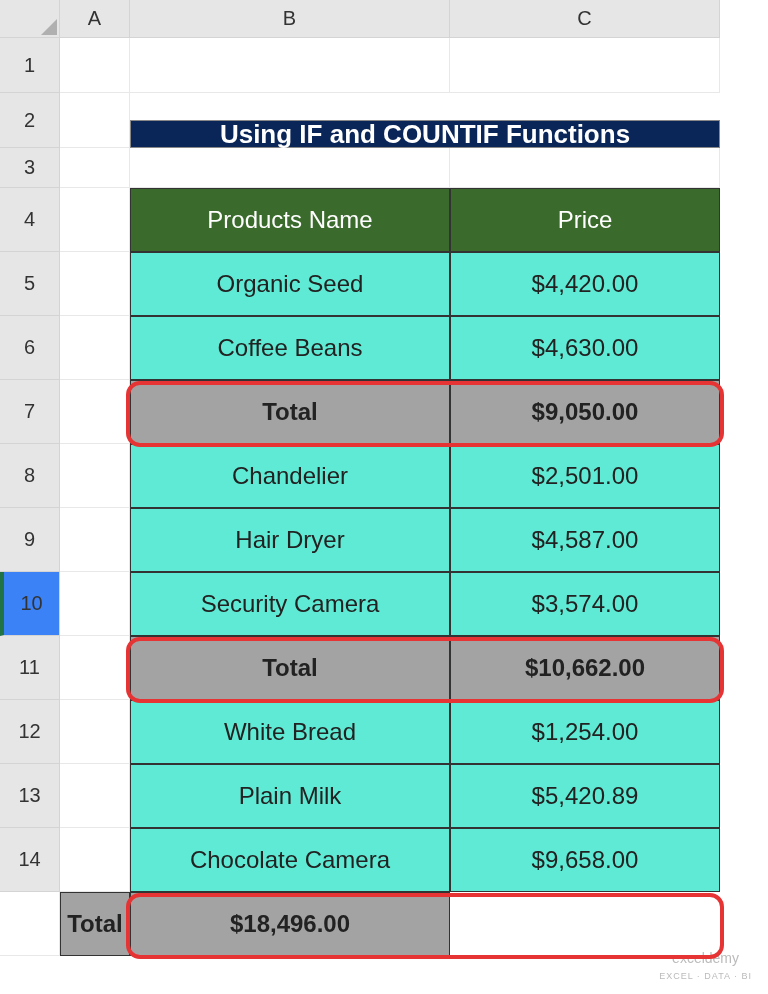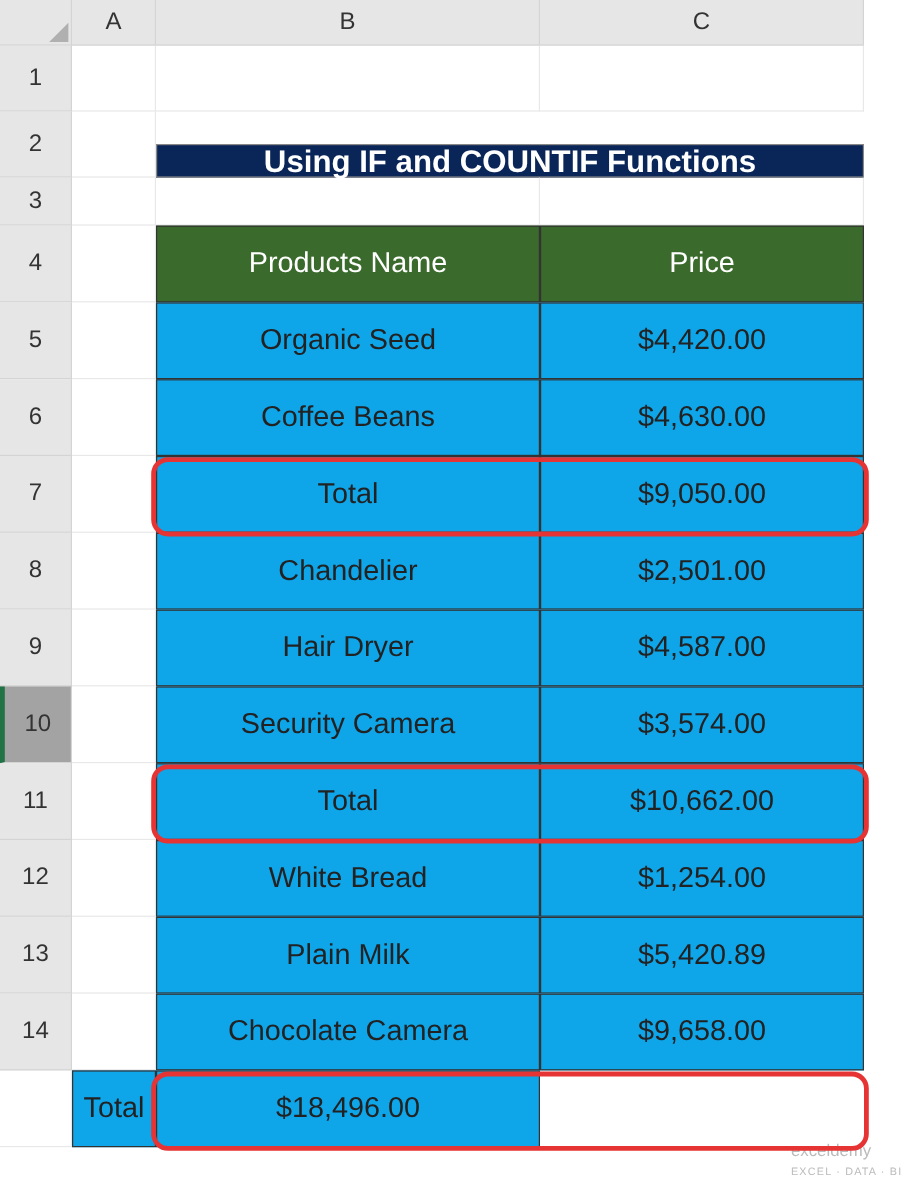--- a/index.html
+++ b/index.html
@@ -32,21 +32,21 @@
   background: #e6e6e6;
   border-right: 1px solid #d4d4d4;
   border-bottom: 1px solid #d4d4d4;
   display: flex;
   align-items: center;
   justify-content: center;
   font-size: 20px;
   color: #333;
 }
 .rowhead.selected {
-  background: #a3a3a3;
+  background: #3b82f6;
   border-left: 4px solid #217346;
 }
 .corner {
   background: #e6e6e6;
   border-right: 1px solid #d4d4d4;
   border-bottom: 1px solid #d4d4d4;
   position: relative;
 }
 .corner::after {
   content: '';
@@ -79,41 +79,41 @@
 }
 .header-cell {
   background: #3b6b2c;
   color: #fff;
   font-weight: normal;
   font-size: 24px;
   border: 1px solid #333;
 }
 .data-cell {
   border: 1px solid #333;
-  background: #0ea5e9;
+  background: #5eead4;
   font-size: 24px;
 }
 .yellow-row td, .yellow-cell {
-  background: #0ea5e9;
-  font-weight: normal;
+  background: #a3a3a3;
+  font-weight: bold;
 }
 .hl-box {
   position: absolute;
   border: 4px solid #e63434;
   border-radius: 14px;
   pointer-events: none;
   z-index: 100;
 }
 .watermark {
   position: absolute;
   right: 16px;
   bottom: 12px;
   font-size: 14px;
   color: #bbb;
-  text-align: left;
+  text-align: center;
   line-height: 1.1;
   z-index: 50;
   margin-top: 48px;
 }
 .watermark small { font-size: 9px; letter-spacing: 1px; }
 </style>
 </head>
 <body>
 
 <div class="sheet" id="sheet">

